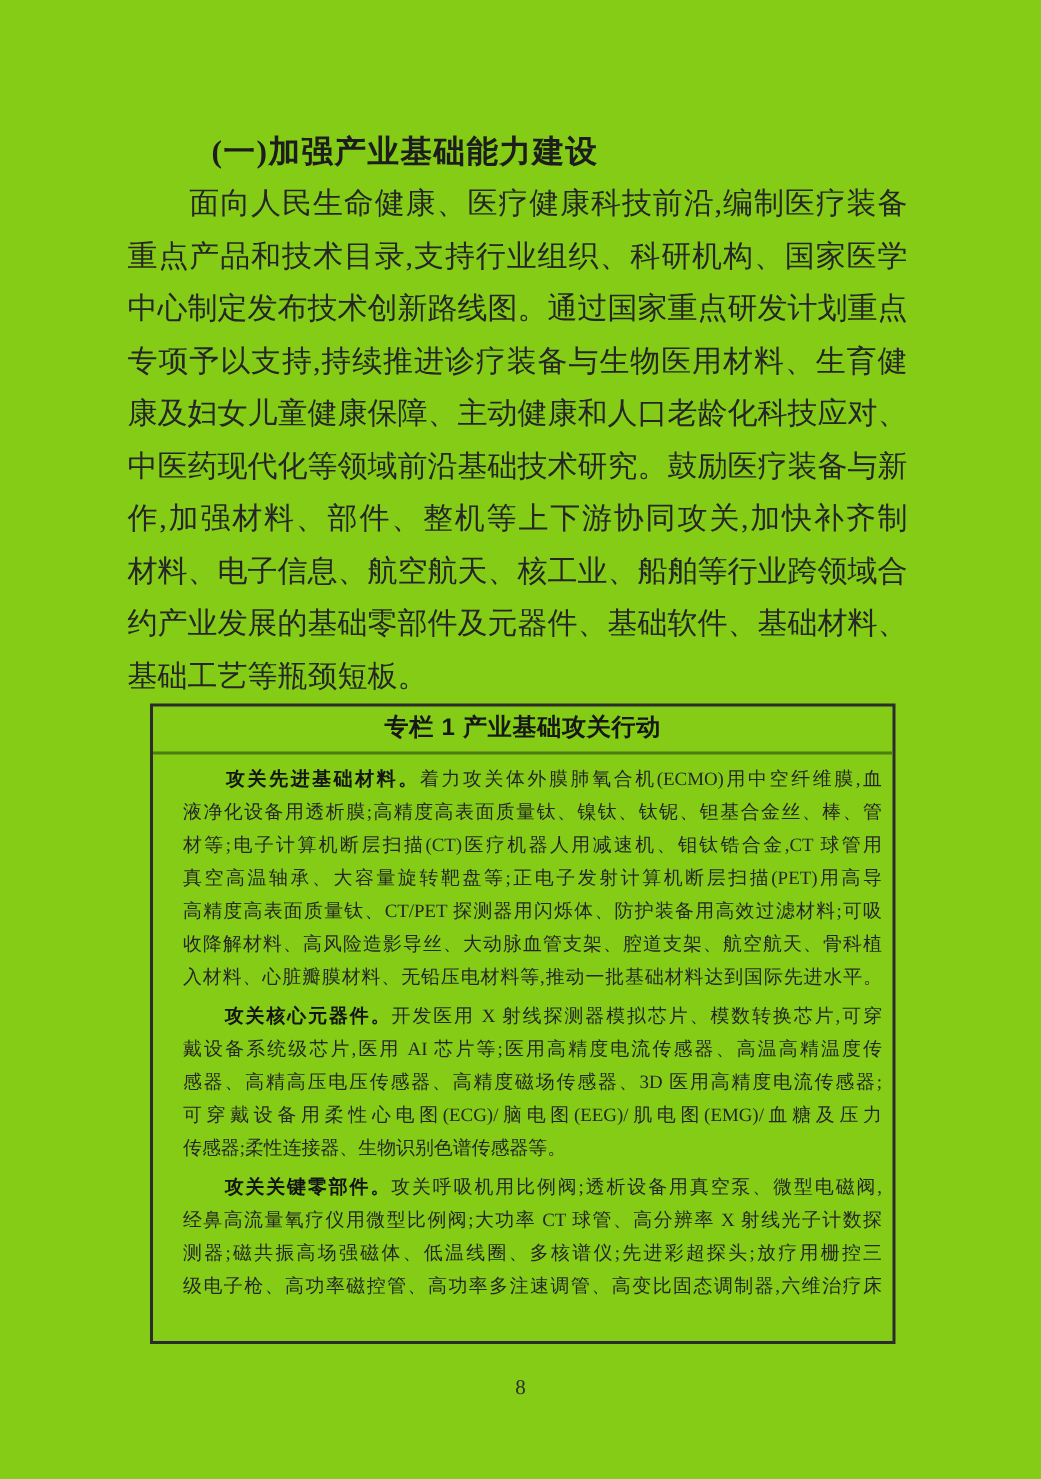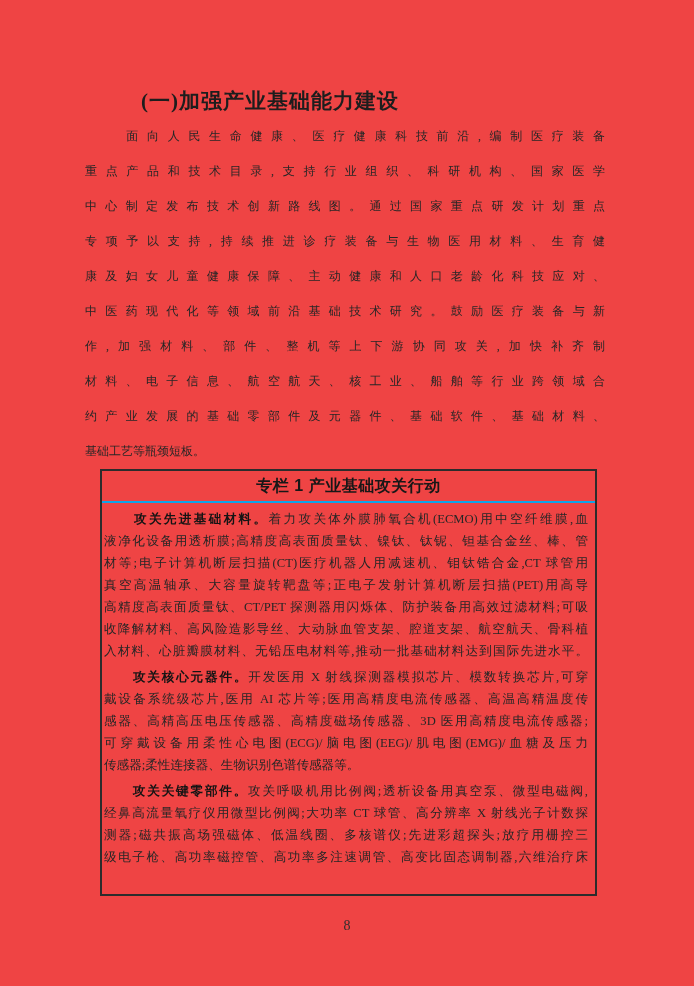--- a/index.html
+++ b/index.html
@@ -1,40 +1,40 @@
 <!DOCTYPE html>
 <html lang="zh"><head>
 <meta charset="utf-8">
 <style>
   html,body{margin:0;padding:0;}
   body{background:#e8e8e6;}
   .page{
     position:relative;
     width:694px;height:986px;
     margin:0 auto;
-    background:#ef4444;
+    background:#84cc16;
     color:#262626;
     font-family:"Liberation Serif","DejaVu Serif",serif;
     overflow:hidden;
   }
   .content{
     position:absolute;
     left:85px;top:84px;width:520px;
   }
   .heading{
     font-size:21px;
     font-weight:bold;
     line-height:35px;
     height:35px;
     padding-left:56px;
     color:#1d1d1d;
     letter-spacing:1px;
   }
   .tl{
-    font-size:12px;
+    font-size:20px;
     line-height:35px;
     height:35px;
     white-space:normal;
     overflow:hidden;
   }
   .j{
     text-align:justify;
     text-align-last:justify;
   }
   .panel{
@@ -44,26 +44,26 @@
     border:2px solid #2c2c2c;
     box-sizing:border-box;
     background:transparent;
   }
   .panel-title{
     height:30px;line-height:30px;
     text-align:center;
     font-weight:bold;
     font-size:16px;
     color:#171717;
-    border-bottom:2px solid #0ea5e9;
+    border-bottom:2px solid #4d7c0f;
     font-family:"Liberation Sans","DejaVu Sans",sans-serif;
     letter-spacing:0.5px;
   }
   .panel-body{
-    padding:5px 7px 6px 2px;
+    padding:5px 7px 6px 20px;
   }
   .panel-body .tl{
     font-size:12.6px;
     line-height:22px;
     height:22px;
   }
   .bp + .bp{margin-top:4px;}
   .lead{
     font-weight:700;
     font-family:"Liberation Sans","DejaVu Sans",sans-serif;

